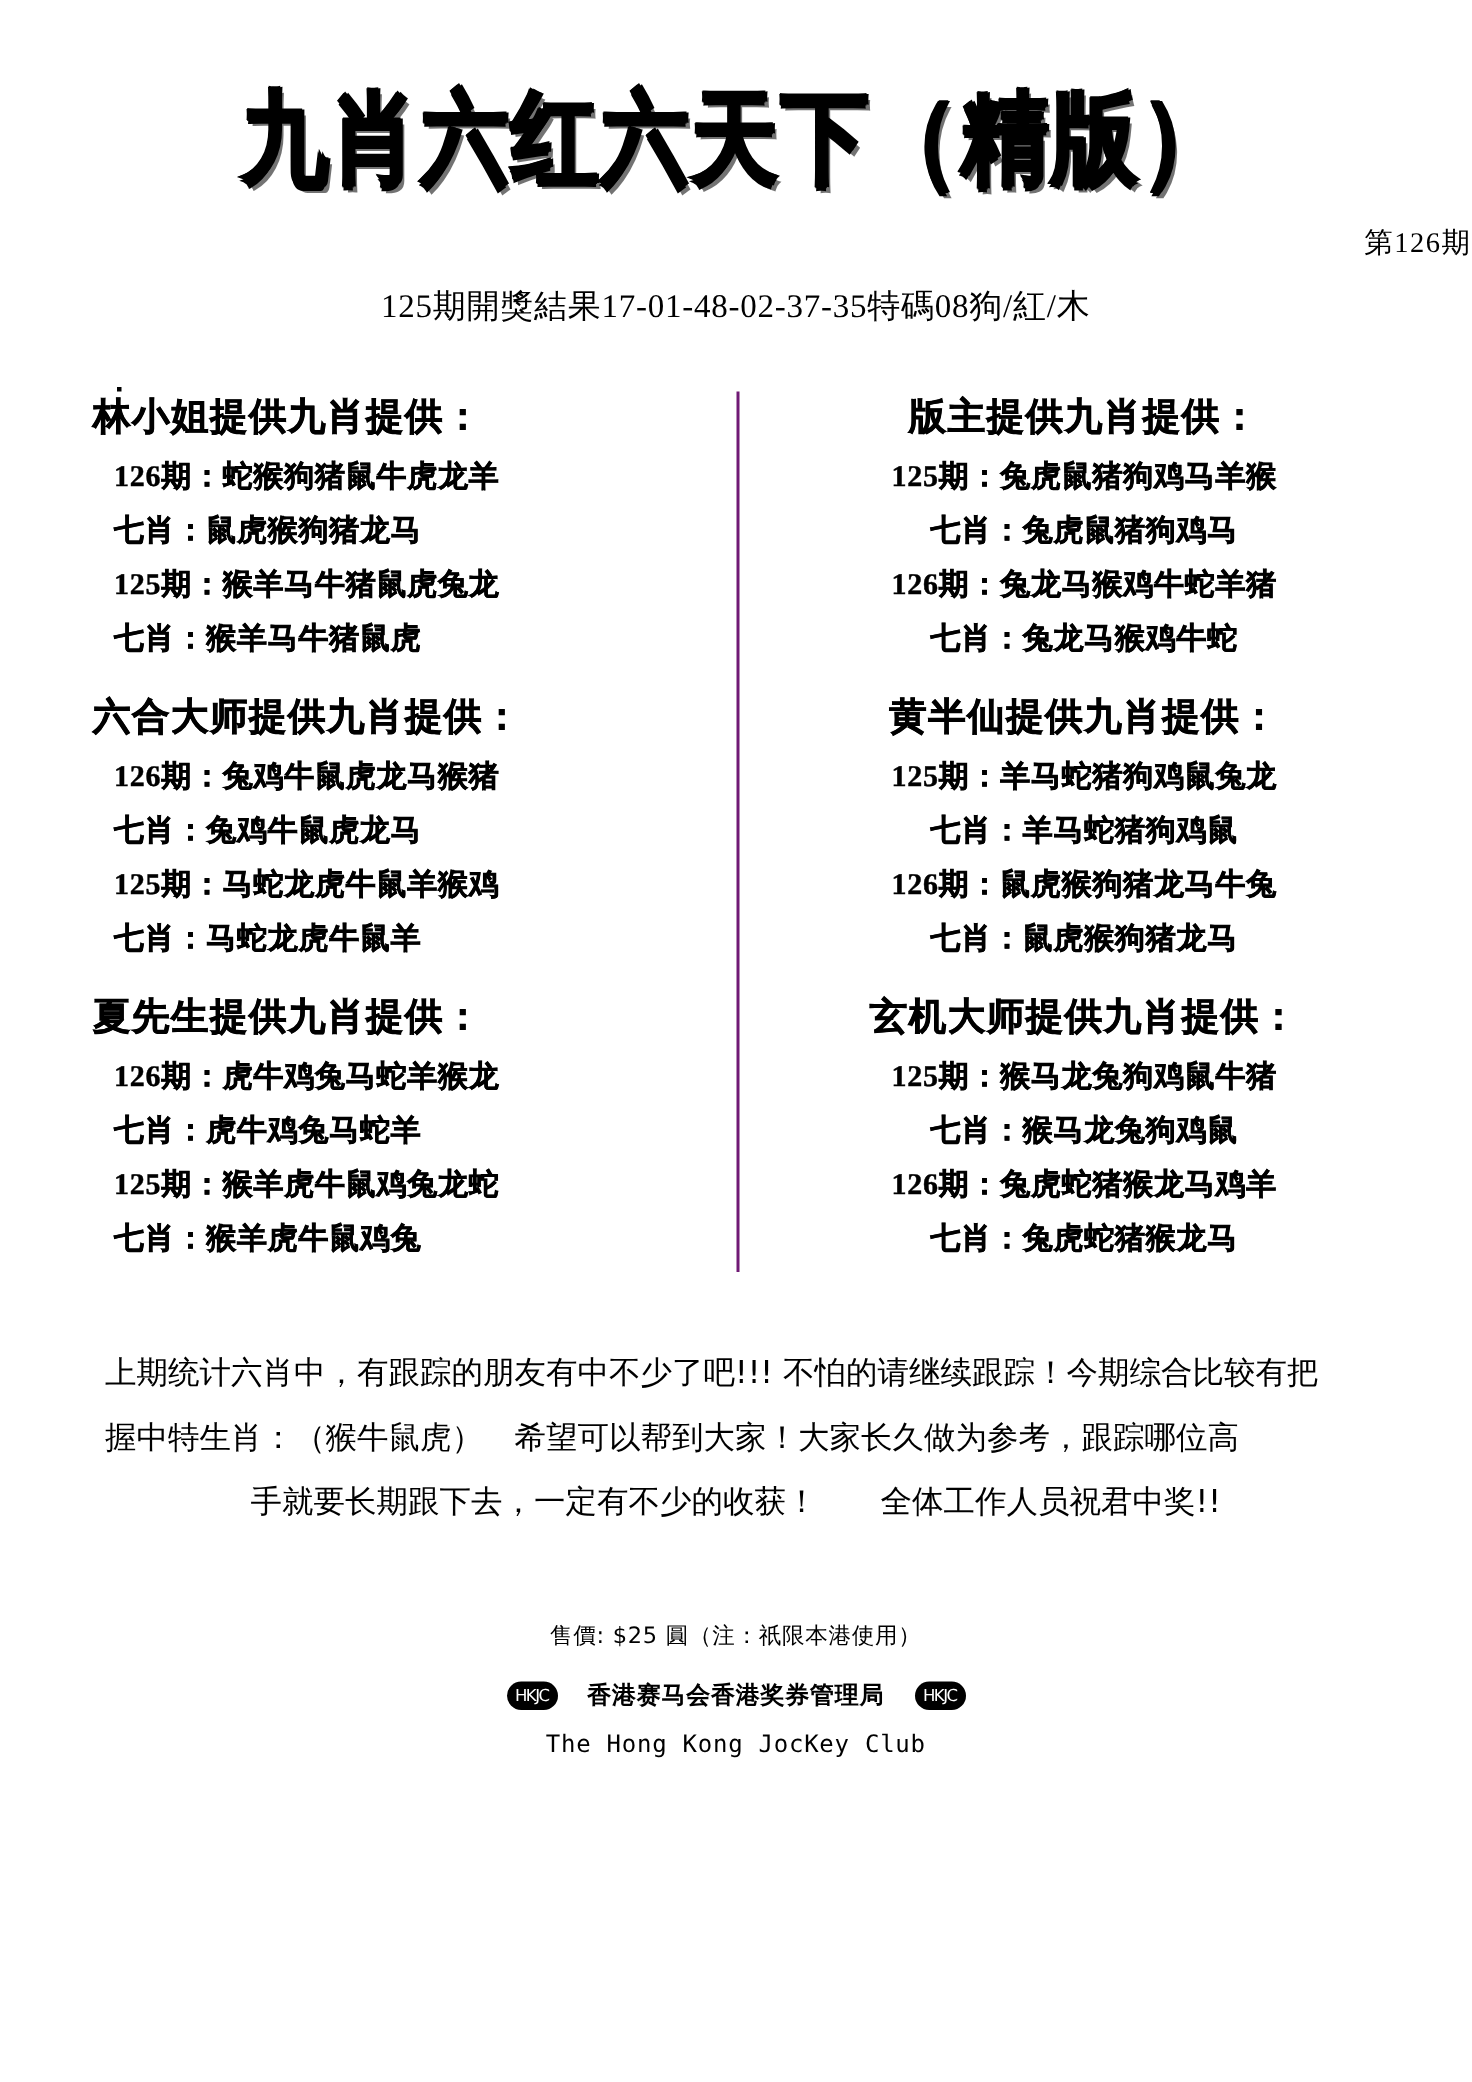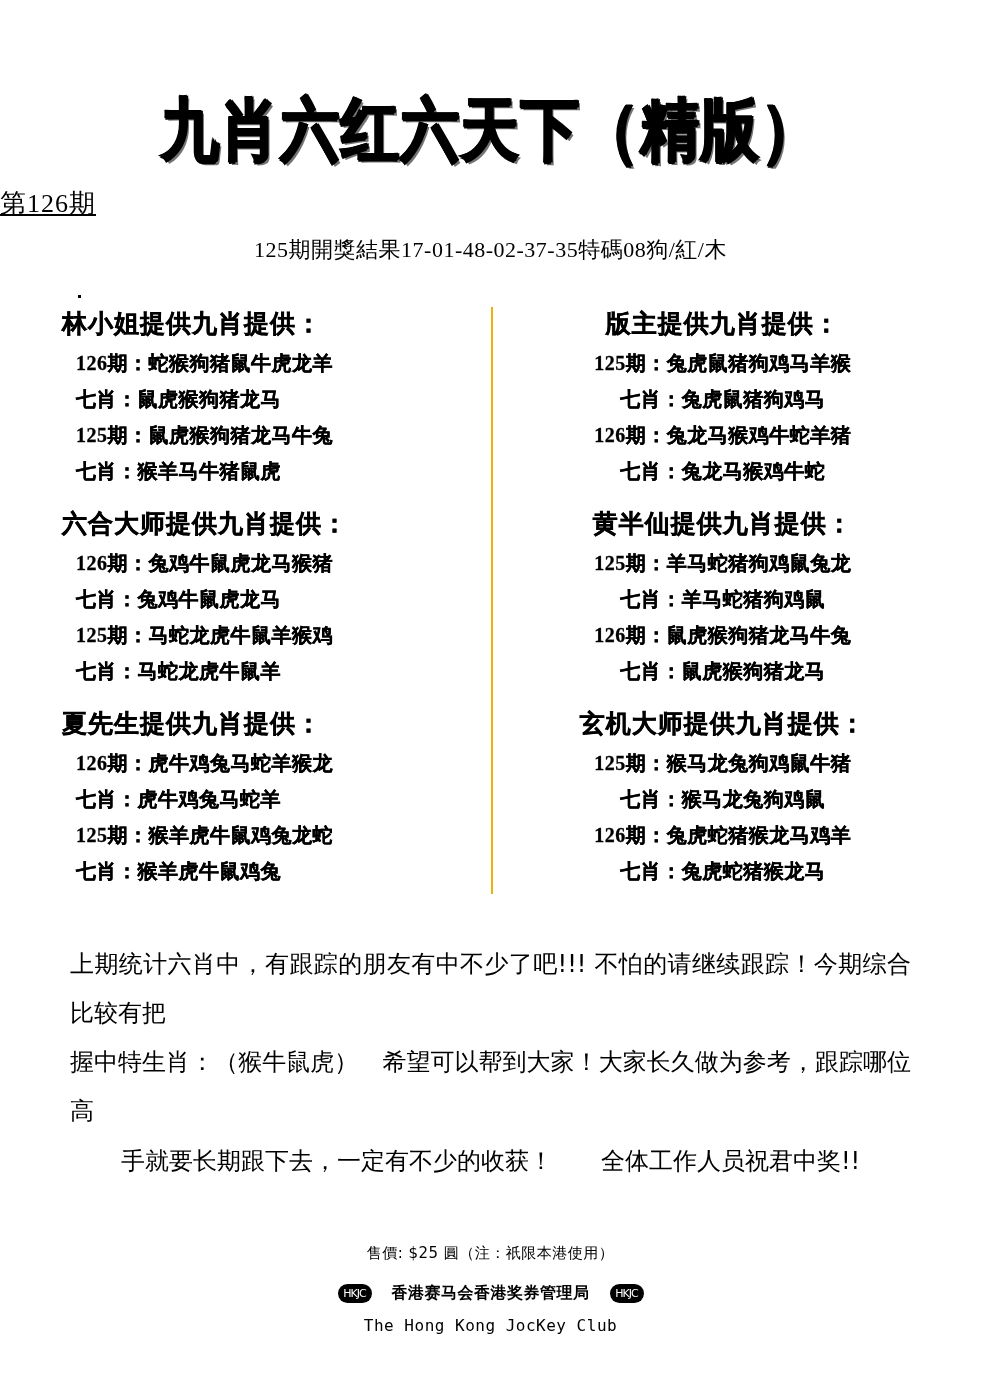--- a/index.html
+++ b/index.html
@@ -12,21 +12,20 @@
     height: 1388px;
     font-family: "Liberation Serif", "DejaVu Serif", serif;
     color: #000000;
     position: relative;
     overflow: hidden;
   }
   .page {
     width: 981px;
     height: 1052px;
     position: relative;
-    margin-top: 37px;
   }
 
   
   .title-wrap {
     text-align: center;
     padding-top: 62px;
   }
   .main-title {
     font-family: "DejaVu Sans", sans-serif;
     font-weight: bold;
@@ -37,25 +36,24 @@
     text-shadow:
       2px 0 0 #000,
       -1px 0 0 #000,
       0 2px 0 #000,
       3px 3px 0 rgba(0,0,0,0.55);
     transform: scaleY(1.18);
     display: inline-block;
   }
 
   .issue-line {
-    text-align: left;
-    font-size: 26px;
+    text-align: right;
+    font-size: 19px;
     margin-top: 26px;
     letter-spacing: 1px;
-    text-decoration: underline;
   }
   .info-line {
     text-align: center;
     font-size: 22px;
     margin-top: 16px;
     letter-spacing: 0.5px;
   }
   .info-line.second {
     margin-top: 14px;
     font-family: Liberation Serif, serif;
@@ -70,21 +68,21 @@
   }
   .col {
     width: 50%;
     box-sizing: border-box;
   }
   .col.left {
     padding-right: 26px;
   }
   .col.right {
     padding-left: 34px;
-    border-left: 2px solid #eab308;
+    border-left: 2px solid #701a75;
   }
 
   .block {
     margin-bottom: 22px;
   }
   .block:last-child { margin-bottom: 0; }
 
   .block-title {
     font-weight: bold;
     font-size: 25px;
@@ -102,21 +100,21 @@
     letter-spacing: 0.5px;
     -webkit-text-stroke: 0.3px #000;
   }
   .col.left .line { padding-left: 14px; }
   .col.right .line { text-align: center; }
 
   
   .para {
     margin: 46px 70px 0 70px;
     font-family: "DejaVu Sans", "Liberation Sans", sans-serif;
-    font-size: 24px;
+    font-size: 21px;
     line-height: 2.05;
     text-align: justify;
   }
   .para-l2 { text-indent: 0; }
   .para-l3 { text-align: center; }
 
   
   .footer {
     margin-top: 58px;
     text-align: center;
@@ -181,21 +179,21 @@
   <div class="info-line second">125期開獎結果17-01-48-02-37-35特碼08狗/紅/木</div>
 
   <div class="columns">
 
     <div class="col left">
 
       <div class="block">
         <div class="block-title">林小姐提供九肖提供：</div>
         <div class="line">126期：蛇猴狗猪鼠牛虎龙羊</div>
         <div class="line">七肖：鼠虎猴狗猪龙马</div>
-        <div class="line">125期：鼠虎猴狗猪龙马牛兔</div>
+        <div class="line">125期：猴羊马牛猪鼠虎兔龙</div>
         <div class="line">七肖：猴羊马牛猪鼠虎</div>
       </div>
 
       <div class="block">
         <div class="block-title">六合大师提供九肖提供：</div>
         <div class="line">126期：兔鸡牛鼠虎龙马猴猪</div>
         <div class="line">七肖：兔鸡牛鼠虎龙马</div>
         <div class="line">125期：马蛇龙虎牛鼠羊猴鸡</div>
         <div class="line">七肖：马蛇龙虎牛鼠羊</div>
       </div>

